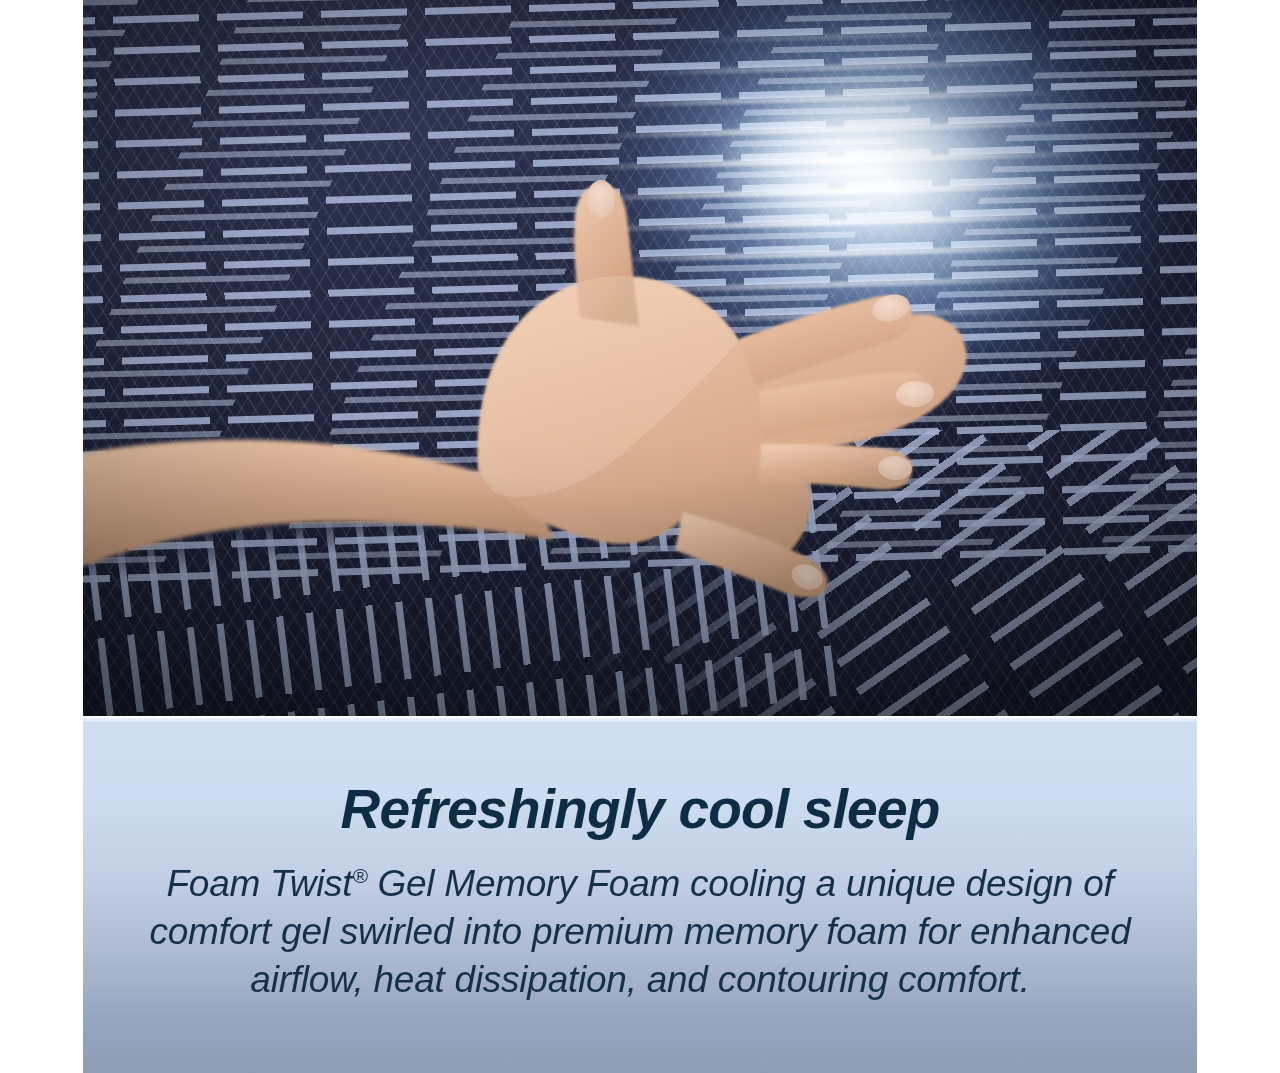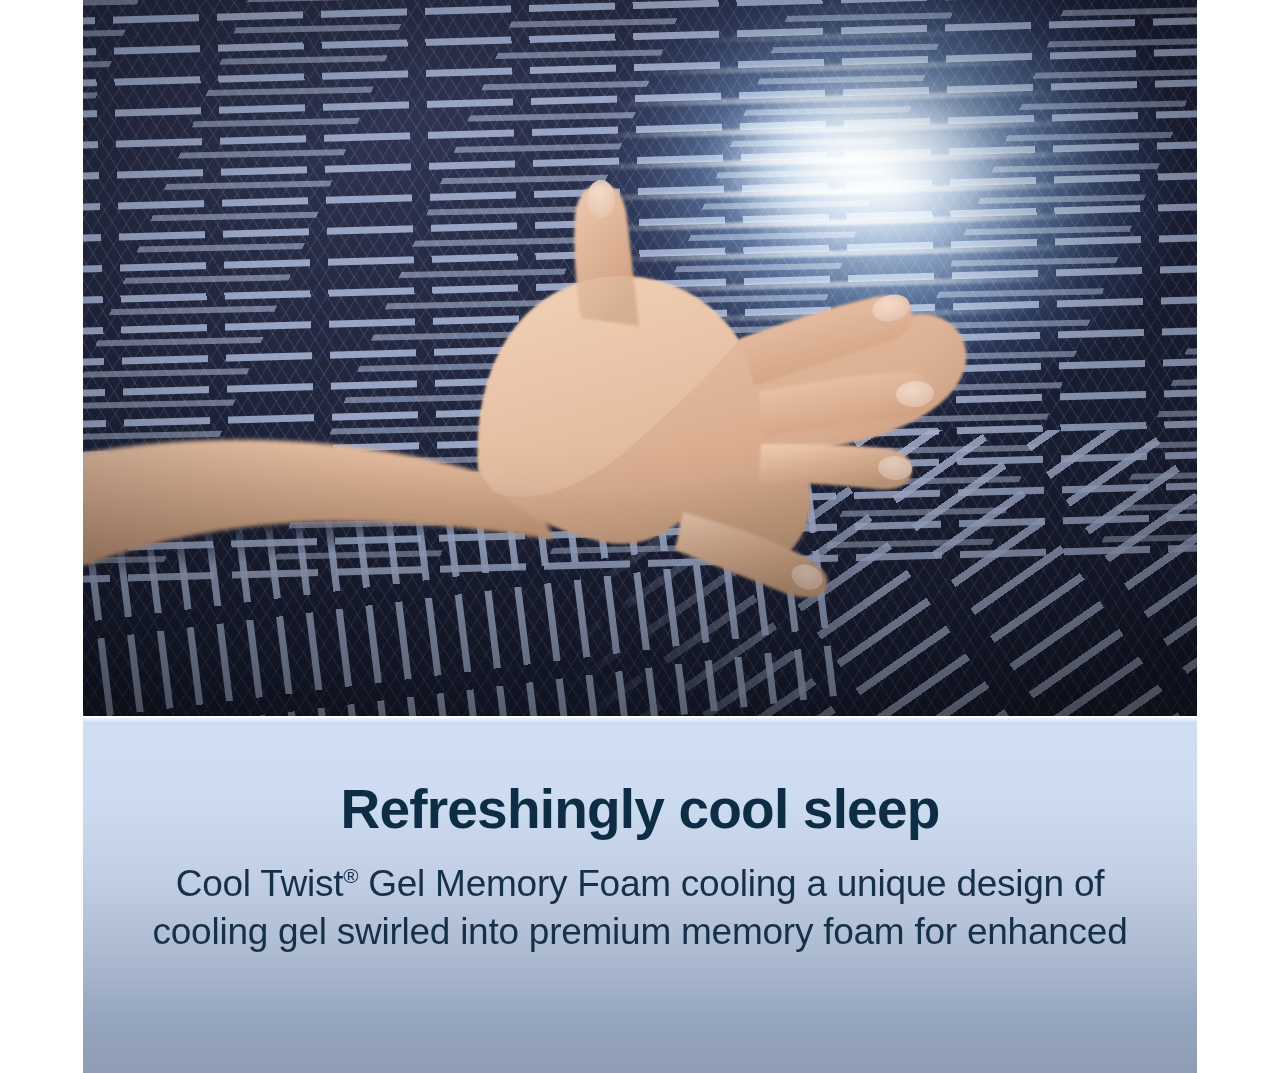--- a/index.html
+++ b/index.html
@@ -12,20 +12,21 @@
     height: 1073px;
     font-family: "Liberation Sans", sans-serif;
     overflow: hidden;
   }
 
   #page {
     position: relative;
     width: 1157px;
     height: 1073px;
     background: #ffffff;
+    font-style: italic;
   }
 
   
   .photo-panel {
     position: absolute;
     left: 83px;
     top: 0;
     width: 1114px;
     height: 716px;
     overflow: hidden;
@@ -430,19 +431,20 @@
     <div class="vignette"></div>
   </div>
 
   <div class="caption-panel">
     <div class="caption-topline"></div>
 
     <div class="caption-inner">
       <h1 class="headline">Refreshingly cool sleep</h1>
 
       <p class="body-copy">
-        <span class="line"><span>Cool Twist</span><sup class="reg">®</sup><span> Gel Memory Foam cooling a unique design of</span></span>
-        <span class="line">cooling gel swirled into premium memory foam for enhanced</span>
+        <span class="line"><span>Foam Twist</span><sup class="reg">®</sup><span> Gel Memory Foam cooling a unique design of</span></span>
+        <span class="line">comfort gel swirled into premium memory foam for enhanced</span>
+        <span class="line">airflow, heat dissipation, and contouring comfort.</span>
       </p>
     </div>
   </div>
 
 </div>
 
 </body></html>

